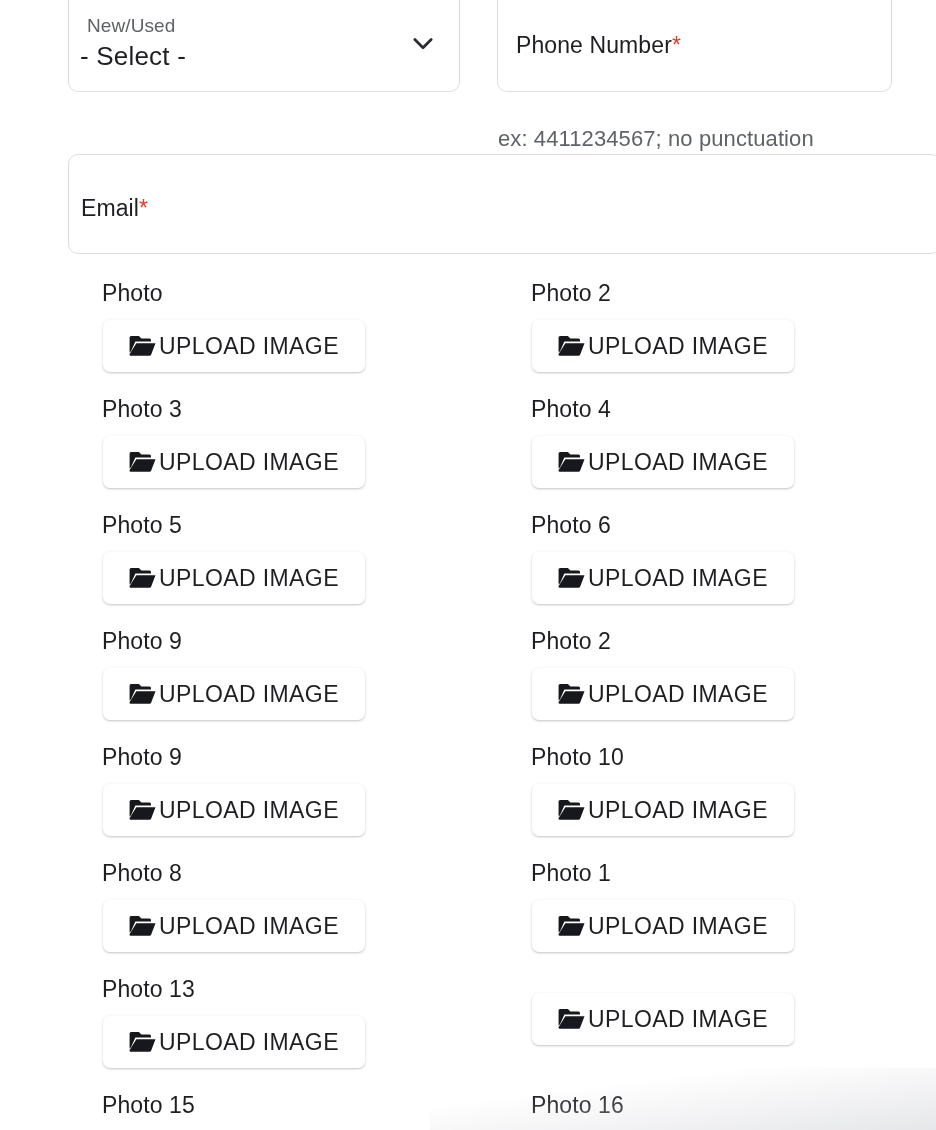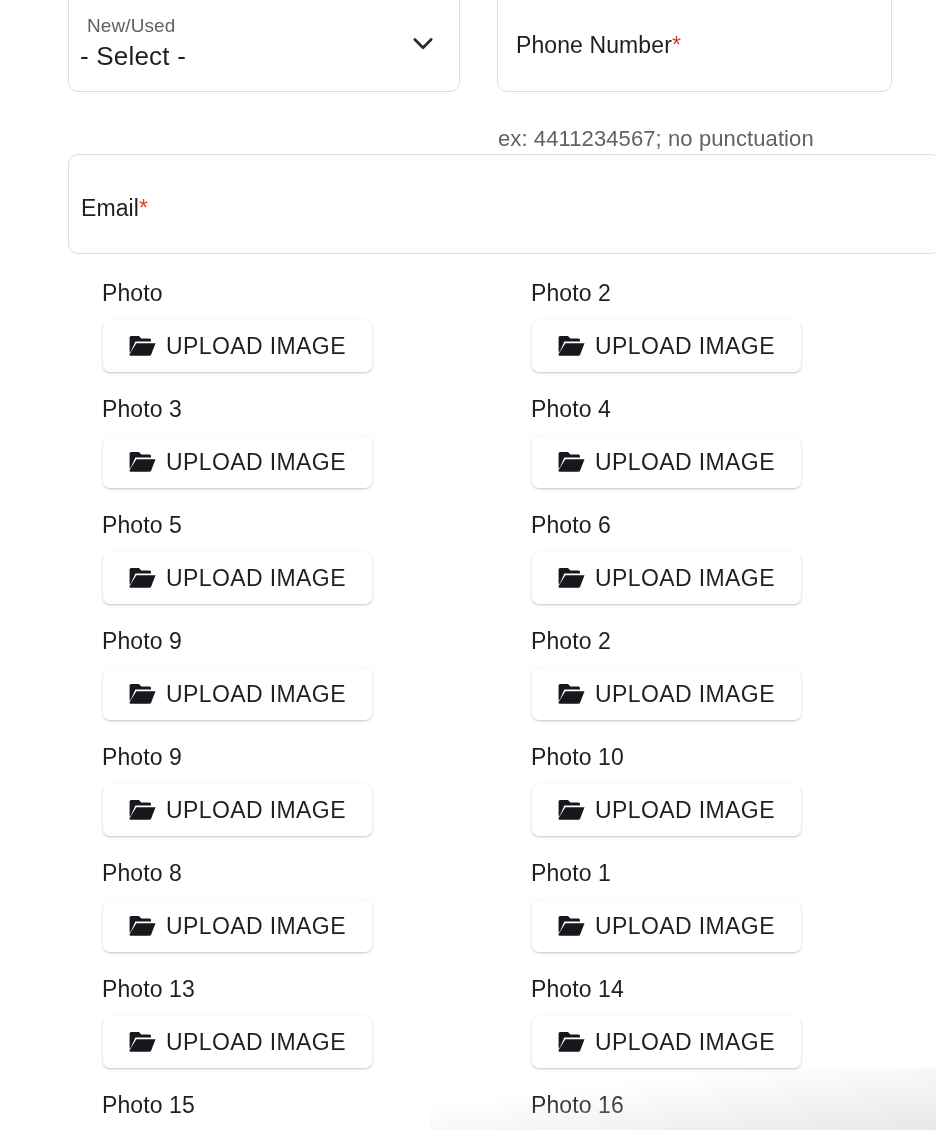--- a/index.html
+++ b/index.html
@@ -149,21 +149,21 @@
     color: #1f1f23;
     letter-spacing: 0.1px;
     line-height: 1;
     white-space: nowrap;
   }
 
   .upload-button {
     display: inline-flex;
     align-items: center;
     justify-content: center;
-    gap: 10px;
+    gap: 3px;
     margin-top: 15px;
     margin-left: 1px;
     height: 52px;
     padding: 0 26px;
     background: #ffffff;
     border: none;
     border-radius: 7px;
     box-shadow: 0 1px 3px rgba(60,64,67,0.22), 0 1px 1px rgba(60,64,67,0.10);
     font-family: "Liberation Sans", sans-serif;
     font-size: 23px;
@@ -344,21 +344,21 @@
       <div class="photo-row">
         <div class="photo-cell col-left"><div class="photo-label">Photo 13</div><button class="upload-button">
             <span style="display: flex;">
               <svg class="folder-icon" viewBox="0 0 28 22" fill="#17181d">
                 <path d="M0.6 2.2a1.6 1.6 0 0 1 1.6-1.6h8.1l2.5 2.6h8.4a1.6 1.6 0 0 1 1.6 1.6v1.6H6.6L2.2 16.2 0.6 18Z"></path>
                 <path d="M7.6 8.1h19.9L22.9 20a1.7 1.7 0 0 1-1.6 1.1H1.9a1.3 1.3 0 0 1-1.2-1.8Z"></path>
               </svg>
             </span>
             <span>UPLOAD IMAGE</span>
           </button></div>
-        <div class="photo-cell col-right"><div class="photo-label">Photo 14</div><button class="upload-button">
+        <div class="photo-cell col-right"><button class="upload-button">
             <span style="display: flex;">
               <svg class="folder-icon" viewBox="0 0 28 22" fill="#17181d">
                 <path d="M0.6 2.2a1.6 1.6 0 0 1 1.6-1.6h8.1l2.5 2.6h8.4a1.6 1.6 0 0 1 1.6 1.6v1.6H6.6L2.2 16.2 0.6 18Z"></path>
                 <path d="M7.6 8.1h19.9L22.9 20a1.7 1.7 0 0 1-1.6 1.1H1.9a1.3 1.3 0 0 1-1.2-1.8Z"></path>
               </svg>
             </span>
             <span>UPLOAD IMAGE</span>
           </button></div>
       </div>
       <div class="photo-row">

